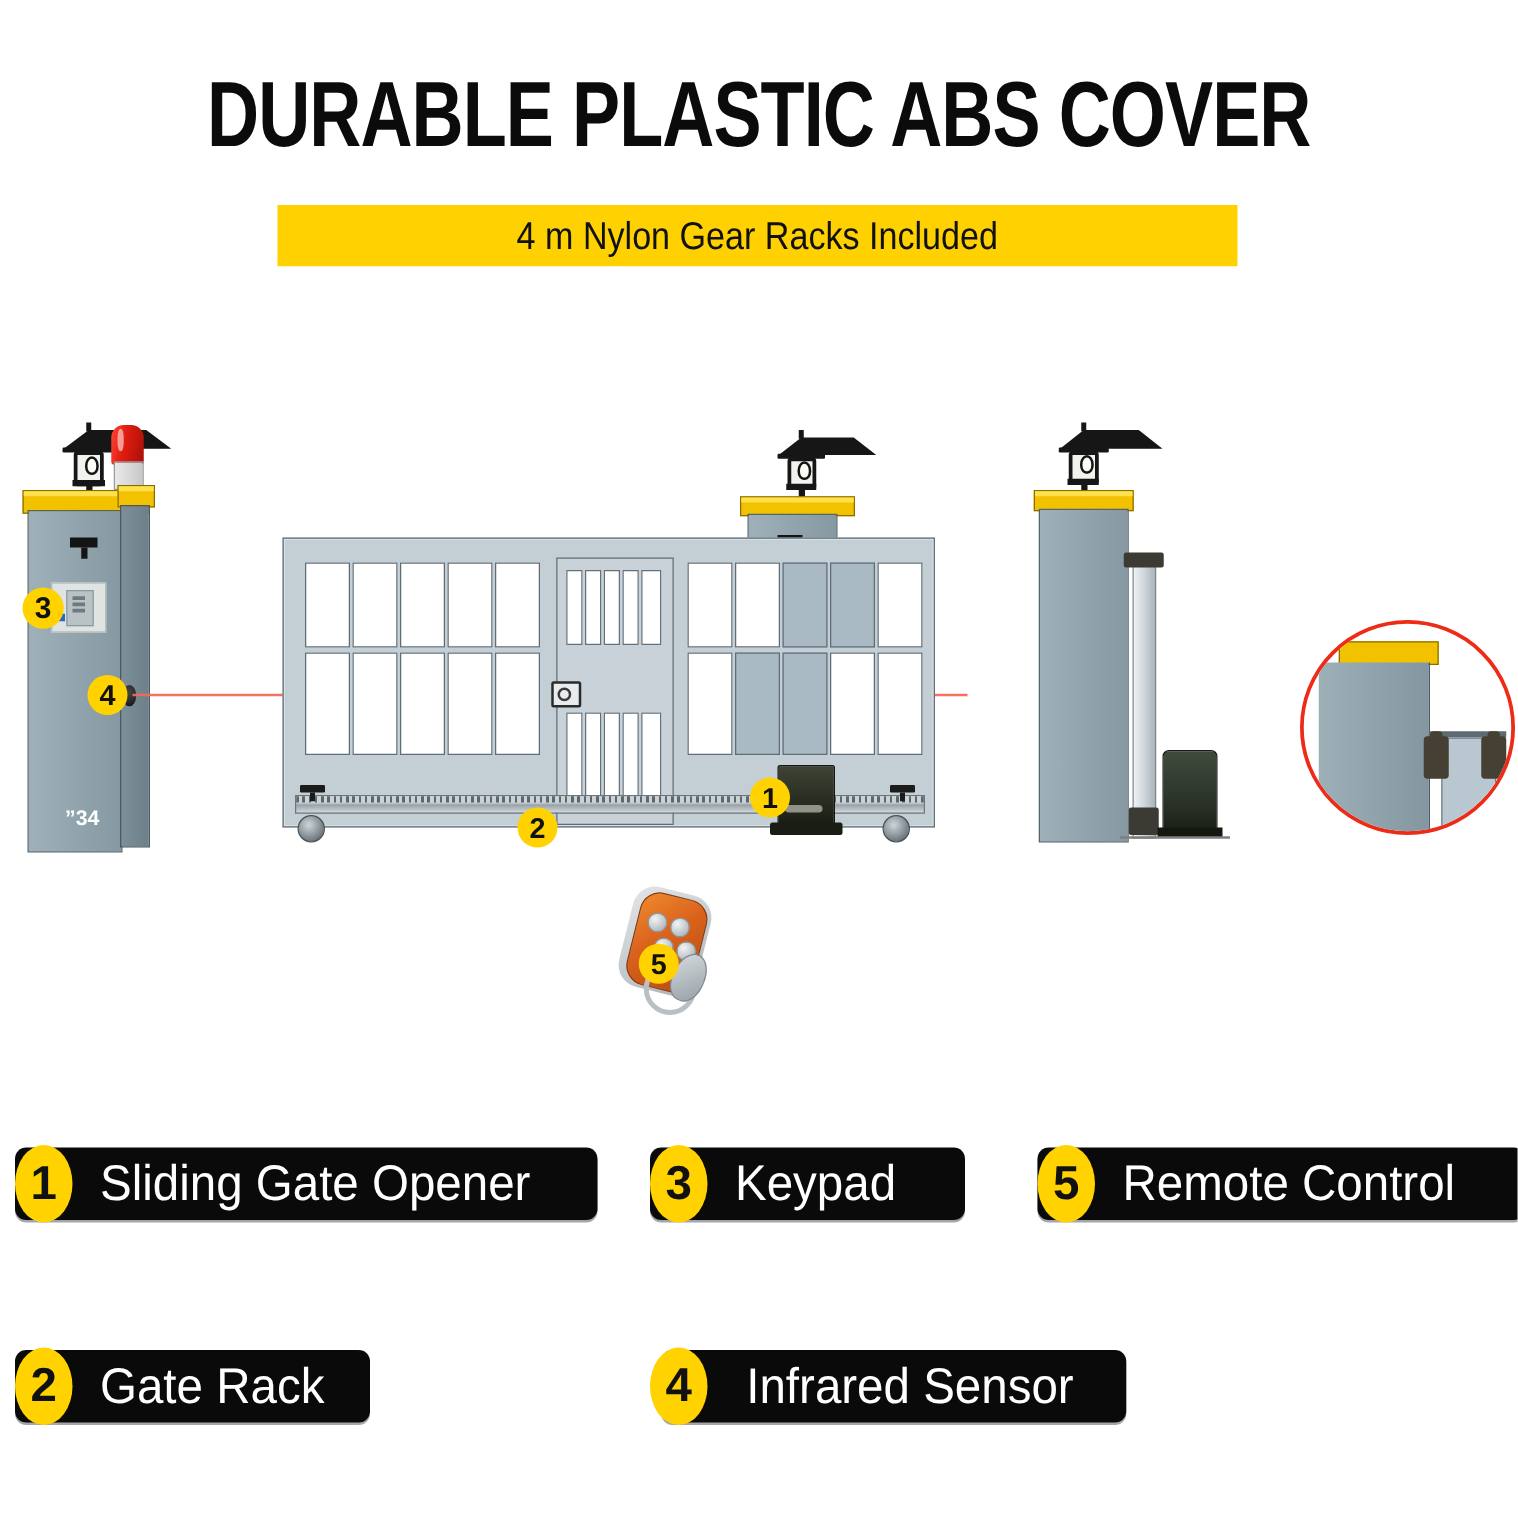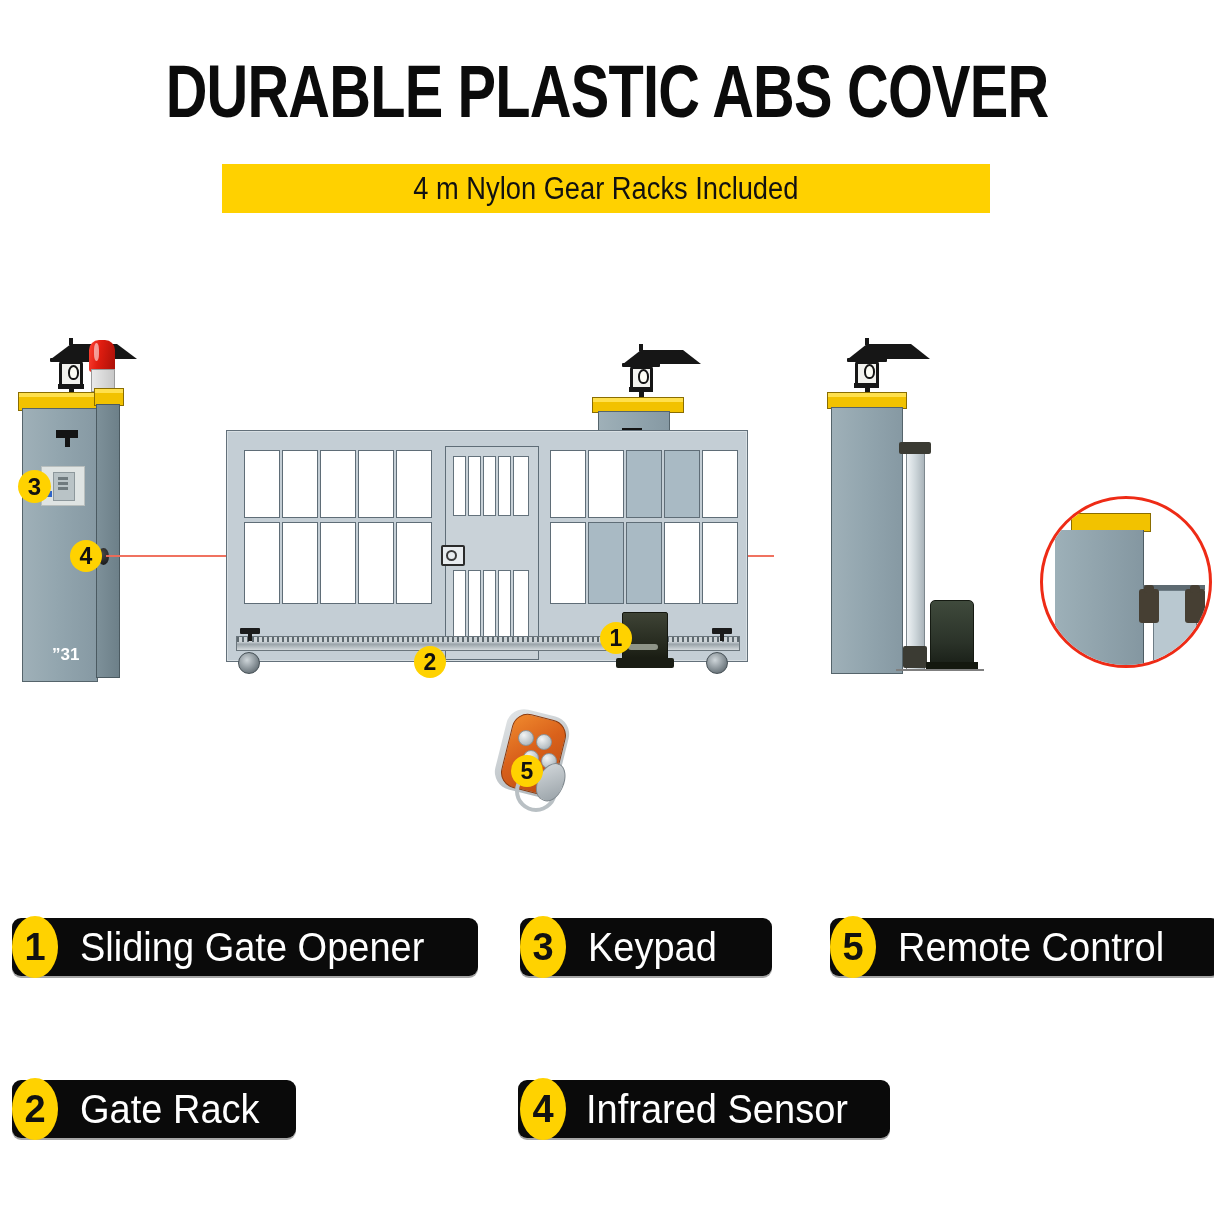--- a/index.html
+++ b/index.html
@@ -188,21 +188,21 @@
       <div class="keypad-inner" style="left:11px;top:5px;width:20px;height:27px;"></div>
       <div class="keypad-key" style="left:16px;top:10px;width:10px;height:3px;"></div>
       <div class="keypad-key" style="left:16px;top:15px;width:10px;height:3px;"></div>
       <div class="keypad-key" style="left:16px;top:20px;width:10px;height:3px;"></div>
       <div class="keypad-led" style="left:4px;top:24px;width:6px;height:6px;"></div>
     </div>
 
     <div class="ir-eye" style="left:98px;top:248px;"></div>
     <div class="ir-beam" style="left:106px;top:255px;width:668px;"></div>
 
-    <span class="pillar-bottom-text" style="left:52px;top:345px;">”31</span>
+    <span class="pillar-bottom-text" style="left:52px;top:345px;">”34</span>
 
     <div class="badge" style="left:18px;top:170px;width:33px;height:33px;font-size:24px;">
       <span>3</span>
     </div>
     <div class="badge" style="left:70px;top:240px;width:32px;height:32px;font-size:23px;">
       <span>4</span>
     </div>
   </div>
 
   <div>
@@ -356,20 +356,20 @@
     <span>5</span>
   </div>
 
   <div class="legend-pill" style="left:12px;top:1080px;width:284px;height:58px;">
     <span class="pill-label" style="margin-left:68px;">Gate Rack</span>
   </div>
   <div class="legend-badge" style="left:12px;top:1078px;width:46px;height:62px;border-radius:50%;">
     <span>2</span>
   </div>
 
-  <div class="legend-pill" style="left:518px;top:1080px;width:372px;height:58px;text-align:right;">
+  <div class="legend-pill" style="left:529px;top:1080px;width:372px;height:58px;text-align:right;">
     <span class="pill-label" style="margin-left:68px;">Infrared Sensor</span>
   </div>
   <div class="legend-badge" style="left:520px;top:1078px;width:46px;height:62px;border-radius:50%;">
     <span>4</span>
   </div>
 
 </div>
 
 </body></html>

